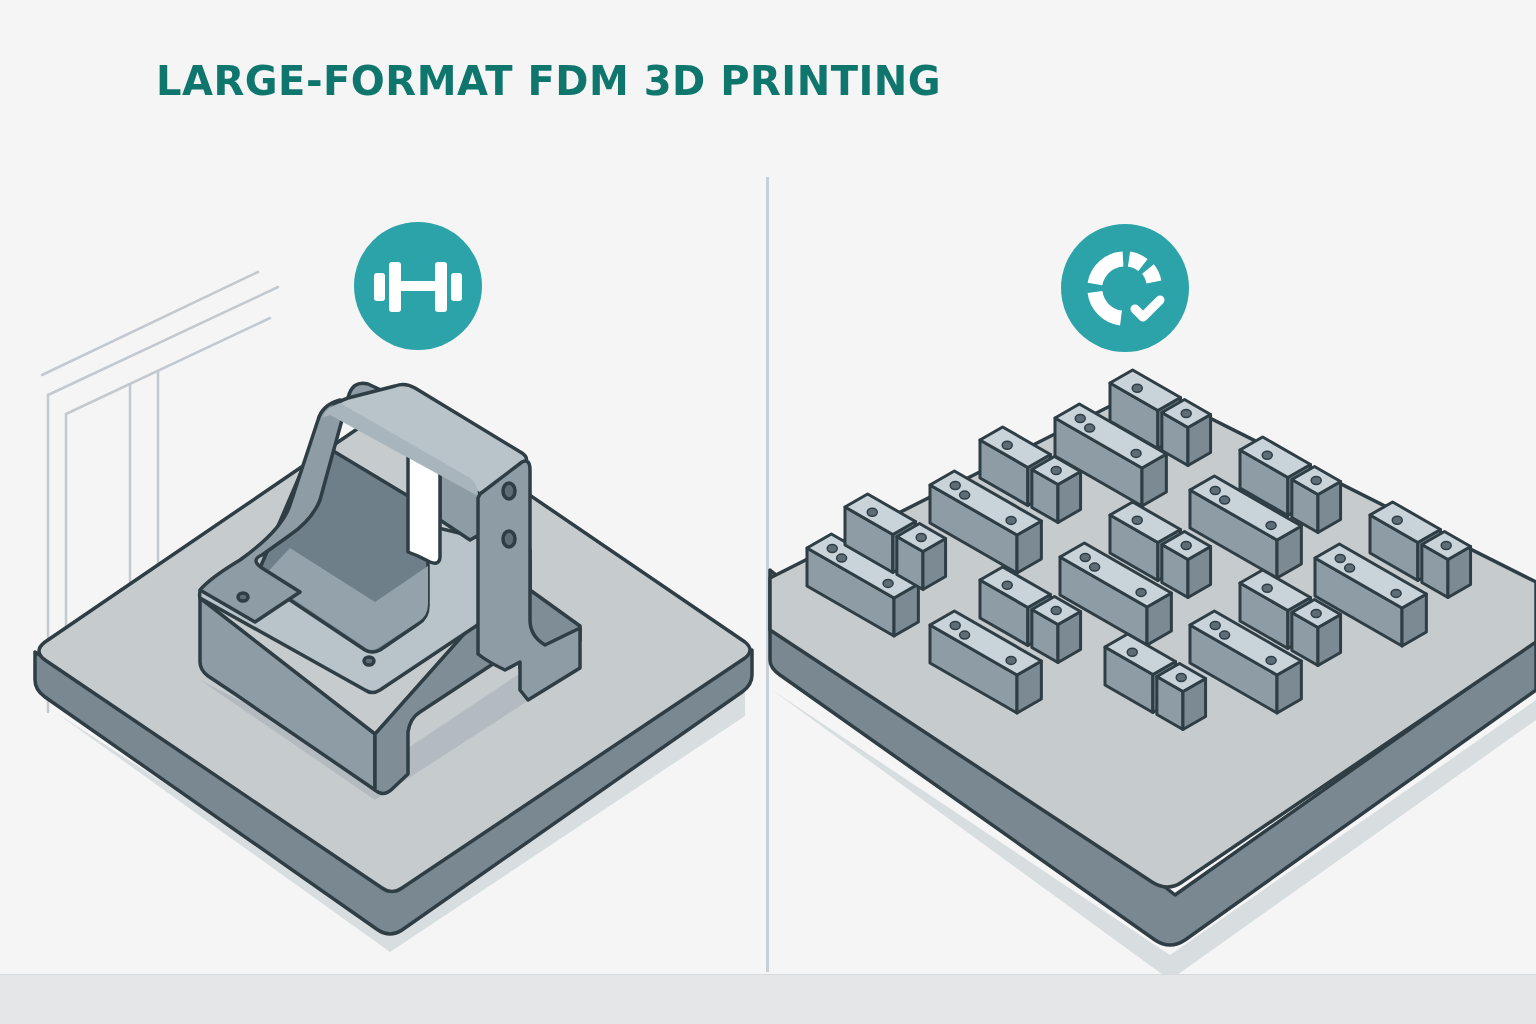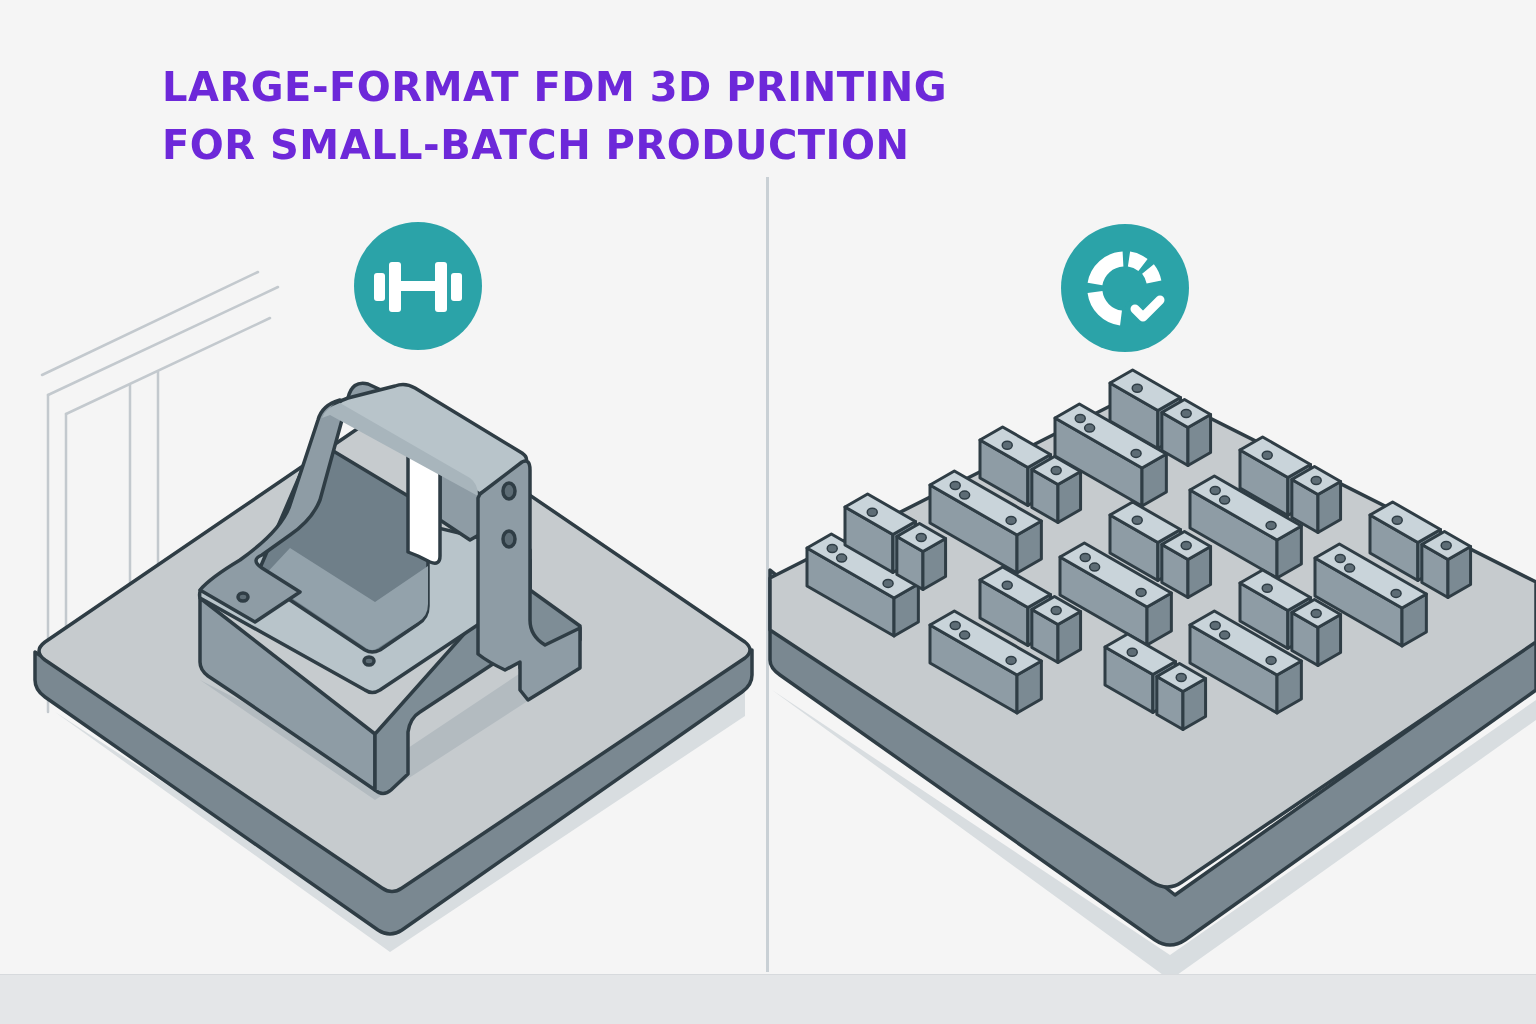--- a/index.html
+++ b/index.html
@@ -1,31 +1,30 @@
 <!DOCTYPE html>
 <html><head>
 <meta charset="utf-8">
 <style>
   html, body { margin:0; padding:0; }
   body { width:1536px; height:1024px; overflow:hidden; background:#f5f5f5; position:relative; font-family:"DejaVu Sans", sans-serif; }
-  .title { position:absolute; left:152px; top:48px; margin:10px; color:#6d28d9; font-family:"DejaVu Sans", sans-serif; font-weight:bold; font-size:40px; line-height:58px; letter-spacing:0.5px; }
+  .title { position:absolute; left:152px; top:48px; margin:4px; color:#0f766e; font-family:"DejaVu Sans", sans-serif; font-weight:bold; font-size:40px; line-height:58px; letter-spacing:0.5px; }
   .title span { display:block; }
   .divider { position:absolute; left:766px; top:177px; width:3px; height:795px; background:#c9d0d5; }
   .footer { position:absolute; left:0; top:974px; width:1536px; height:50px; background:#e4e6e8; border-top:1px solid #d7dadd; }
   .badge { position:absolute; width:128px; height:128px; border-radius:50%; background:#2ba3a8; display:flex; align-items:center; justify-content:center; }
   .badge-left { left:354px; top:222px; }
   .badge-right { left:1061px; top:224px; }
   svg.scene { position:absolute; left:0; top:0; }
 </style>
 </head>
 <body>
 
 <h1 class="title">
   <span>LARGE-FORMAT FDM 3D PRINTING</span>
-  <span>FOR SMALL-BATCH PRODUCTION</span>
 </h1>
 
 <div class="divider"></div>
 
 <svg class="scene" width="1536" height="1024" viewBox="0 0 1536 1024">
 
   <g fill="none" stroke="#c3c9ce" stroke-width="2.5" stroke-linecap="round">
     <line x1="42" y1="375" x2="258" y2="272"></line>
     <path d="M48 395 L278 287"></path>
     <path d="M66 414 L270 318"></path>

